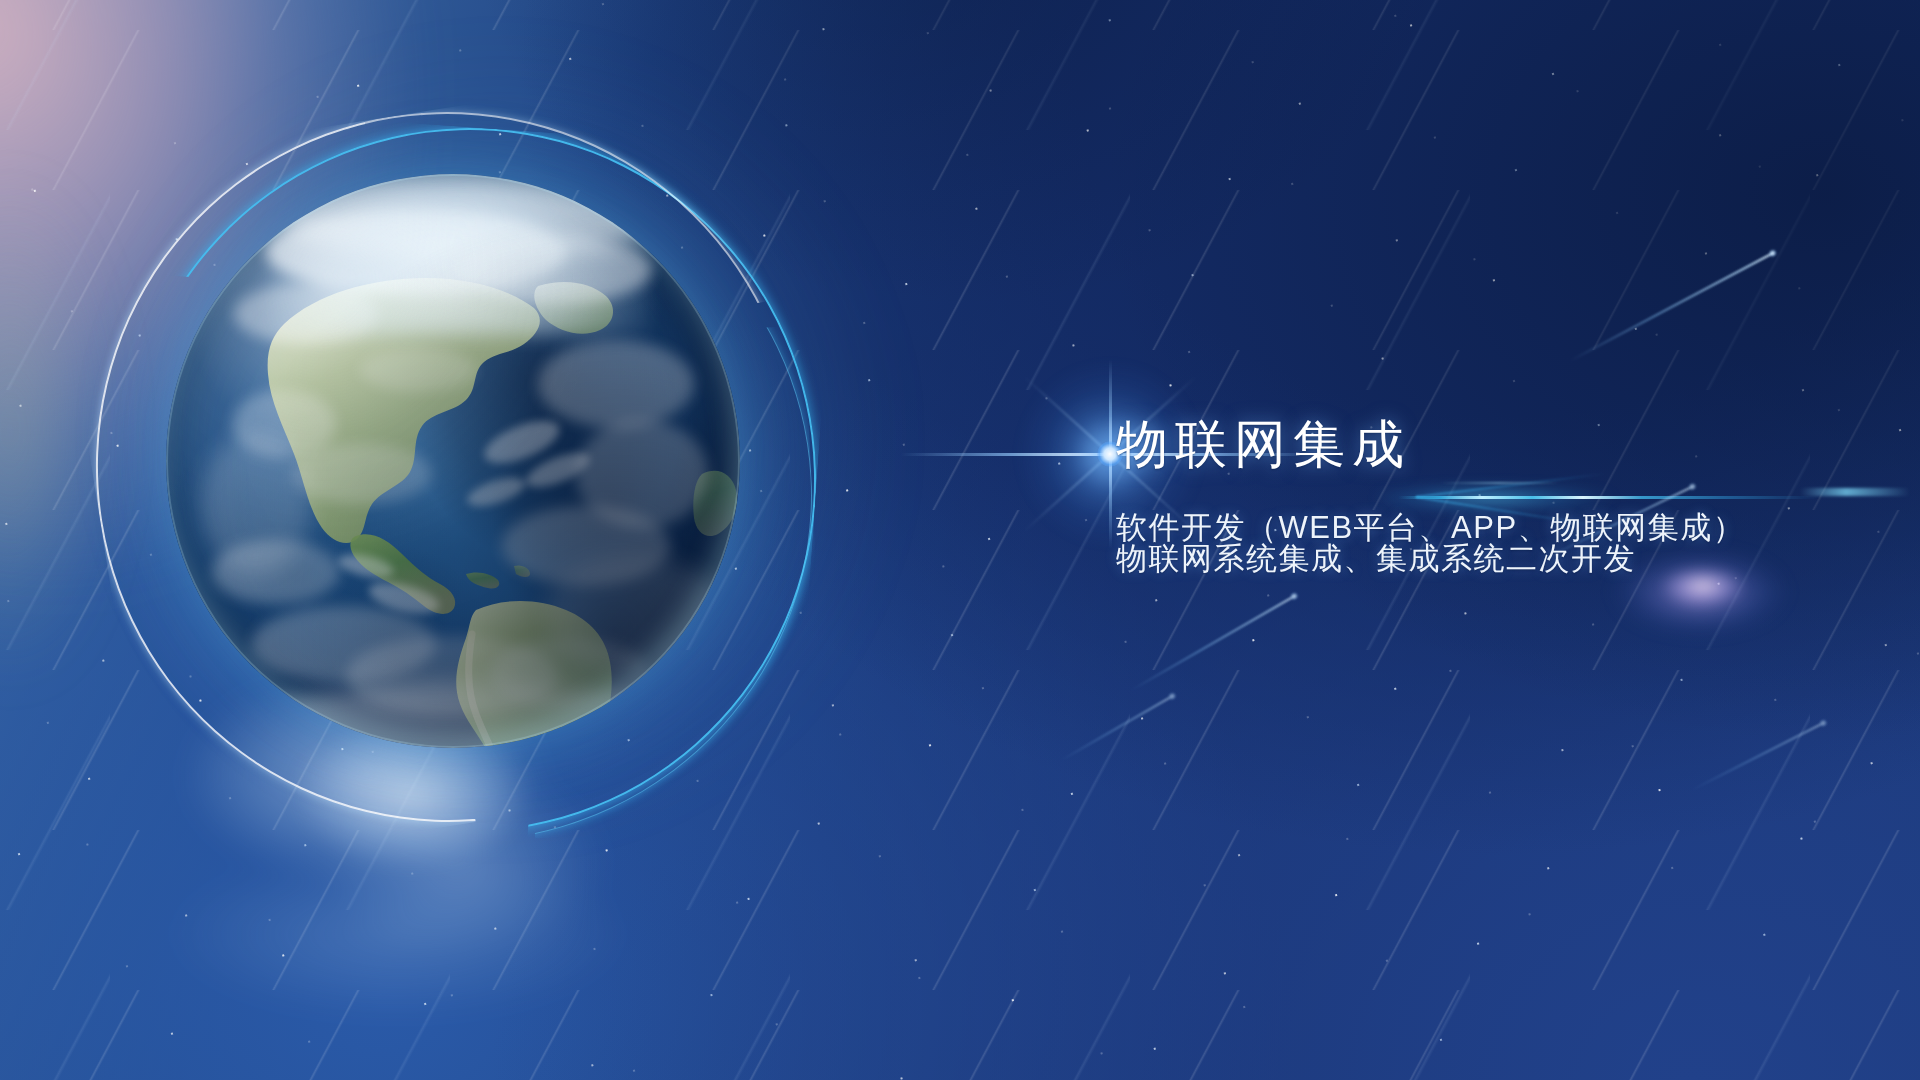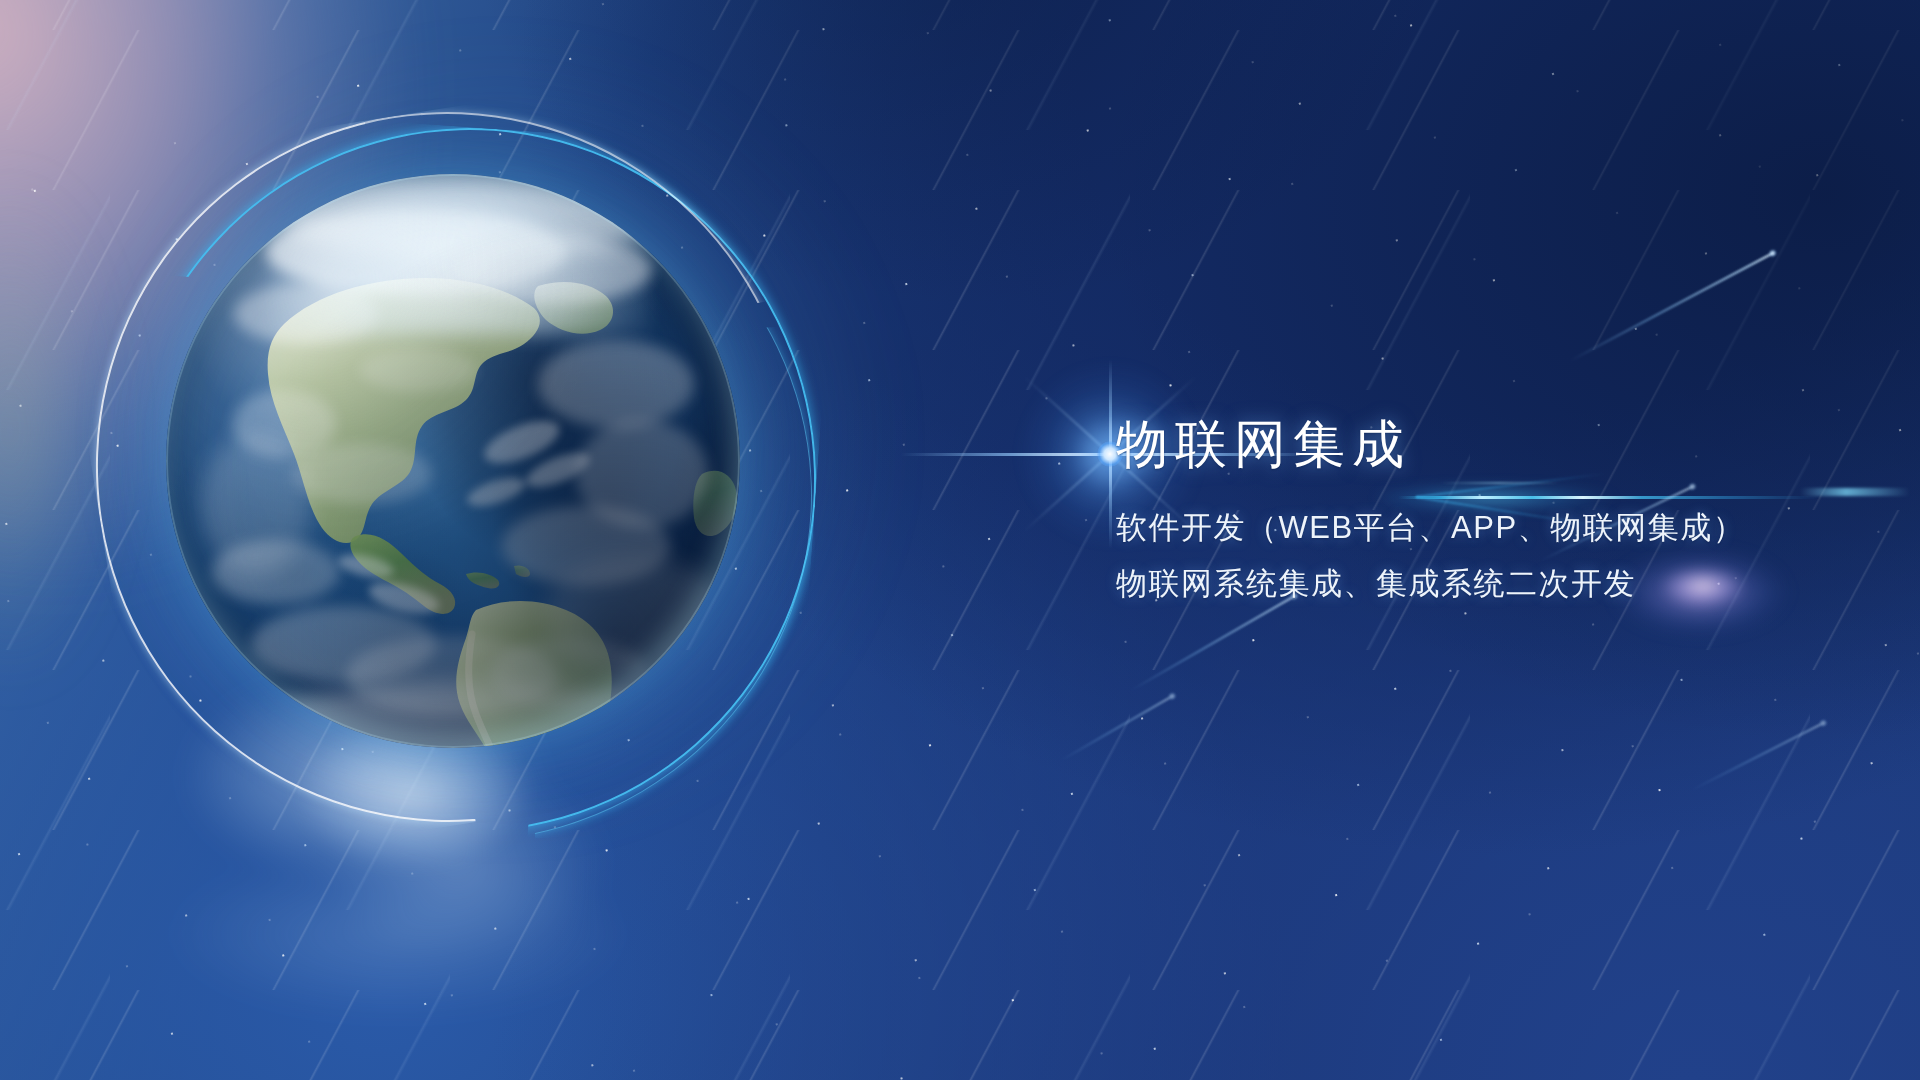--- a/index.html
+++ b/index.html
@@ -392,21 +392,21 @@
   .subline {
     font-size: 31px;
     line-height: 1.0;
     letter-spacing: 1.5px;
     color: #eef4fb;
     font-weight: 400;
     white-space: nowrap;
     text-shadow: 0 0 12px rgba(110,175,250,0.45), 0 1px 2px rgba(0,18,55,0.5);
   }
   .sub1 { margin-top: 42px; }
-  .sub2 { margin-top: 25px; }
+  .sub2 { }
 </style>
 </head>
 <body>
 
 <div id="stage">
 
   <div class="bg-base"></div>
   <div class="bg-pink"></div>
   <div class="bg-gold"></div>
   <div class="bg-teal"></div>

